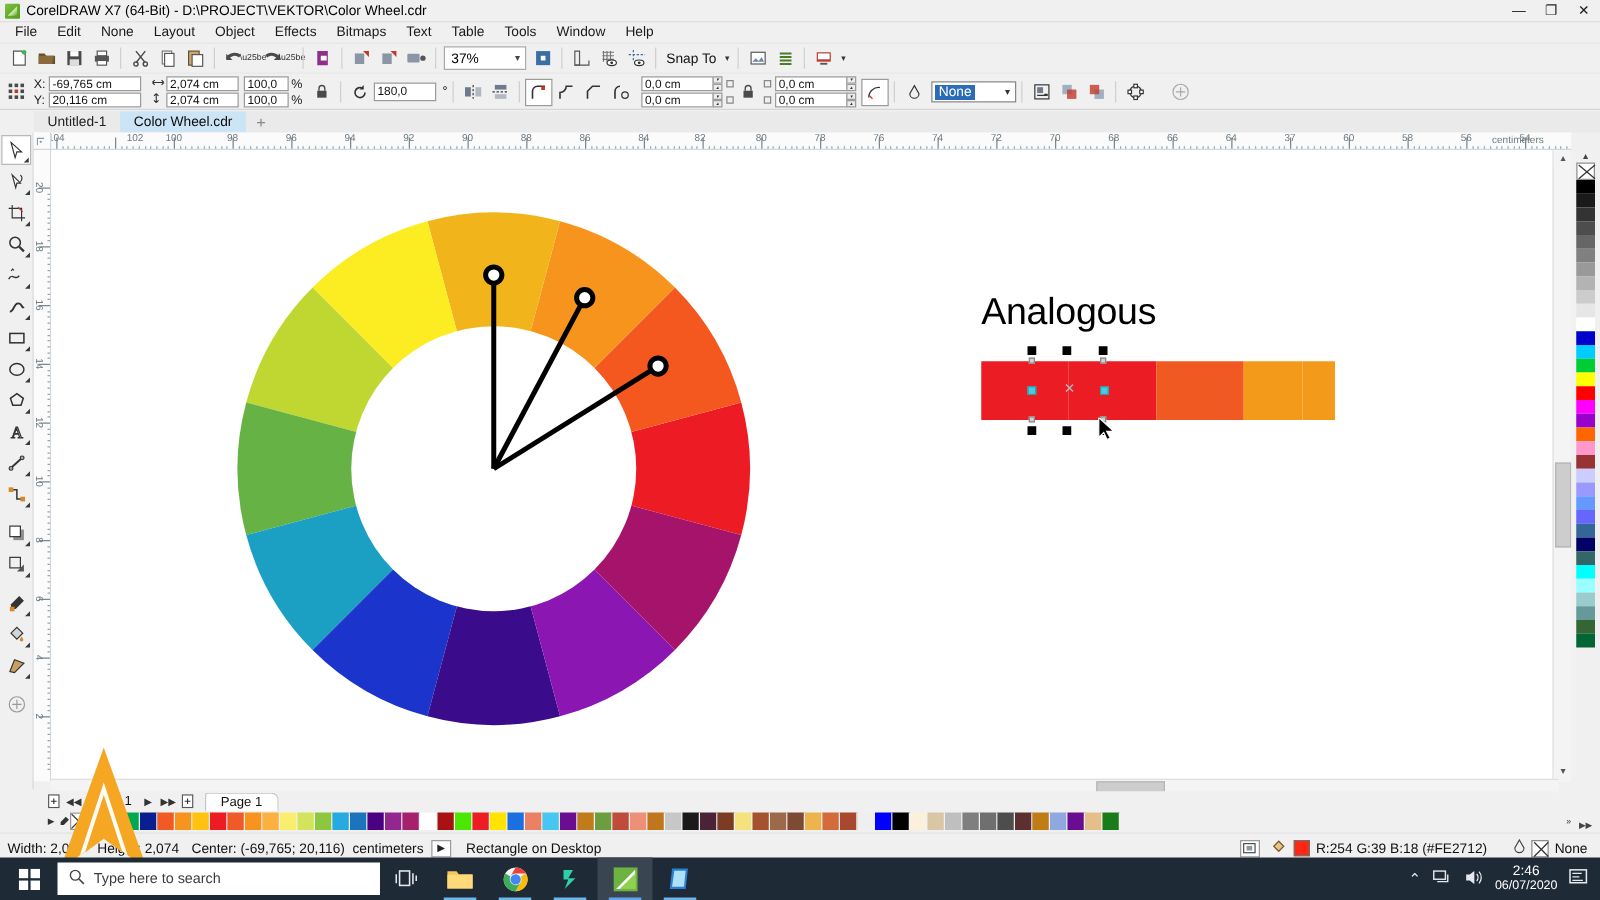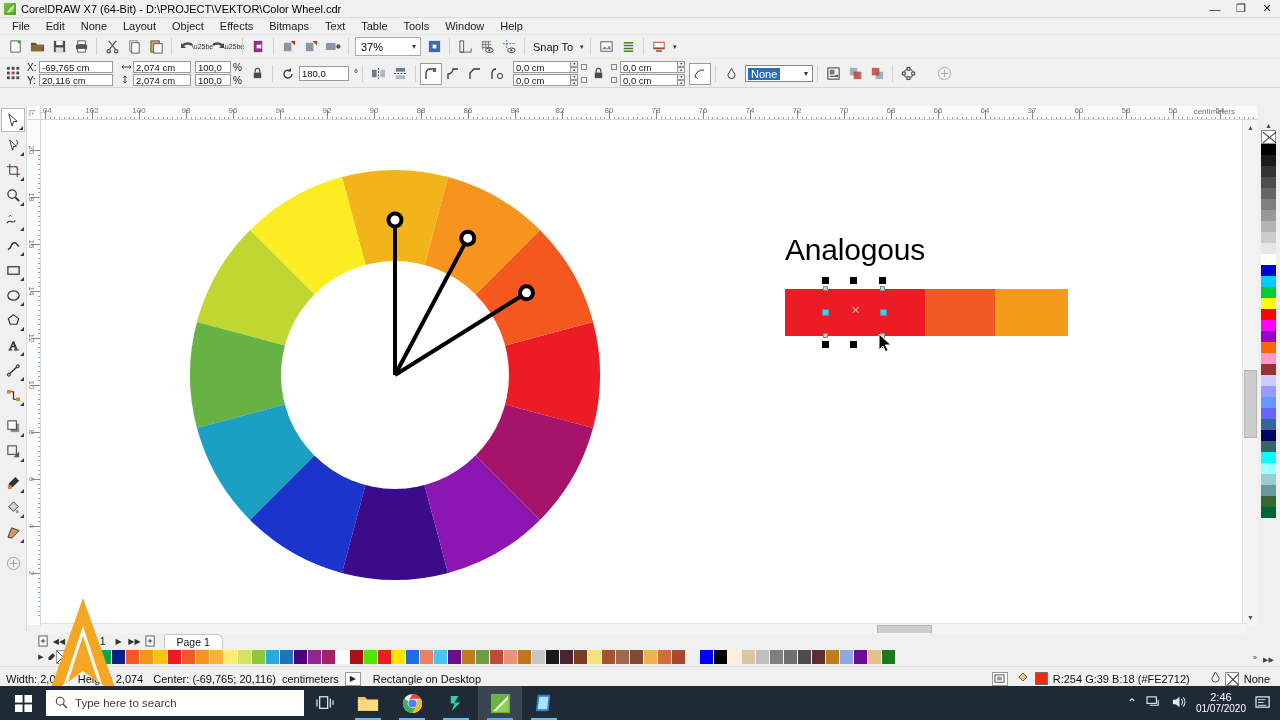--- a/index.html
+++ b/index.html
@@ -605,20 +605,25 @@
         </svg>
     </div>
     <div class="tb-btn" style="margin-left:14px;color:#a9a9a9;">
       <svg width="15" height="15" viewBox="0 0 16 16">
           <circle cx="8" cy="8" r="6.5" fill="none" stroke="#a9a9a9"></circle>
           <path d="M8 4v8M4 8h8" stroke="#a9a9a9"></path>
         </svg>
     </div>
   </div>
 
+  <div class="doctabs">
+    <div class="dtab">Untitled-1</div>
+    <div class="dtab active">Color Wheel.cdr</div>
+    <div class="dtab plus">+</div>
+  </div>
 
   <div class="toolbox">
     <div class="tool sel">
       <svg width="15" height="15" viewBox="0 0 16 16">
           <path d="M3 1l9 8h-4l-1.5 5z" fill="#fff" stroke="#333"></path>
         </svg>
         <span class="fo"></span>
     </div>
     <div class="tool">
       <svg width="15" height="15" viewBox="0 0 16 16">
@@ -752,21 +757,21 @@
       <div class="tk" style="left: 22.7px; height: 3px; top: 11px;"></div>
       <div class="tk" style="left: 27.4px; height: 3px; top: 11px;"></div>
       <div class="tk" style="left: 32.1px; height: 3px; top: 11px;"></div>
       <div class="tk" style="left: 36.8px; height: 3px; top: 11px;"></div>
       <div class="tk" style="left: 41.5px; height: 3px; top: 11px;"></div>
       <div class="tk" style="left: 46.2px; height: 3px; top: 11px;"></div>
       <div class="tk" style="left: 50.9px; height: 3px; top: 11px;"></div>
       <div class="tk" style="left: 55.6px; height: 3px; top: 11px;"></div>
       <div class="tk" style="left: 60.3px; height: 3px; top: 11px;"></div>
       <div class="tkm" style="left: 65px;"></div>
-      <div class="num" style="left: 65px;">102</div>
+      <div class="num" style="left: 81px;">102</div>
       <div class="tk" style="left: 69.7px; height: 3px; top: 11px;"></div>
       <div class="tk" style="left: 74.4px; height: 3px; top: 11px;"></div>
       <div class="tk" style="left: 79.1px; height: 3px; top: 11px;"></div>
       <div class="tk" style="left: 83.8px; height: 3px; top: 11px;"></div>
       <div class="tk" style="left: 88.5px; height: 3px; top: 11px;"></div>
       <div class="tk" style="left: 93.2px; height: 3px; top: 11px;"></div>
       <div class="tk" style="left: 97.9px; height: 3px; top: 11px;"></div>
       <div class="tk" style="left: 102.6px; height: 3px; top: 11px;"></div>
       <div class="tk" style="left: 107.3px; height: 3px; top: 11px;"></div>
       <div class="tkm" style="left: 112px;"></div>
@@ -1476,21 +1481,21 @@
           </svg>
       </span>
       <span>
         <svg width="16" height="14" viewBox="0 0 17 15">
             <path d="M2 5h3l4-3v11l-4-3H2z" fill="#e5e9ef"></path>
             <path d="M11 4.5a4.5 4.5 0 0 1 0 6M13 2.5a7.5 7.5 0 0 1 0 10" stroke="#e5e9ef" fill="none" stroke-width="1.1"></path>
           </svg>
       </span>
       <span class="tb-clock">
         <span>2:46</span>
-        <span style="font-size:10px;">01/07/2020</span>
+        <span style="font-size:10px;">06/07/2020</span>
       </span>
       <span>
         <svg width="17" height="15" viewBox="0 0 18 16">
             <rect x="1" y="2" width="14" height="11" fill="none" stroke="#e5e9ef" stroke-width="1.3"></rect>
             <path d="M3 5h8M3 8h6M3 11h9" stroke="#e5e9ef"></path>
           </svg>
       </span>
     </div>
   </div>
 

